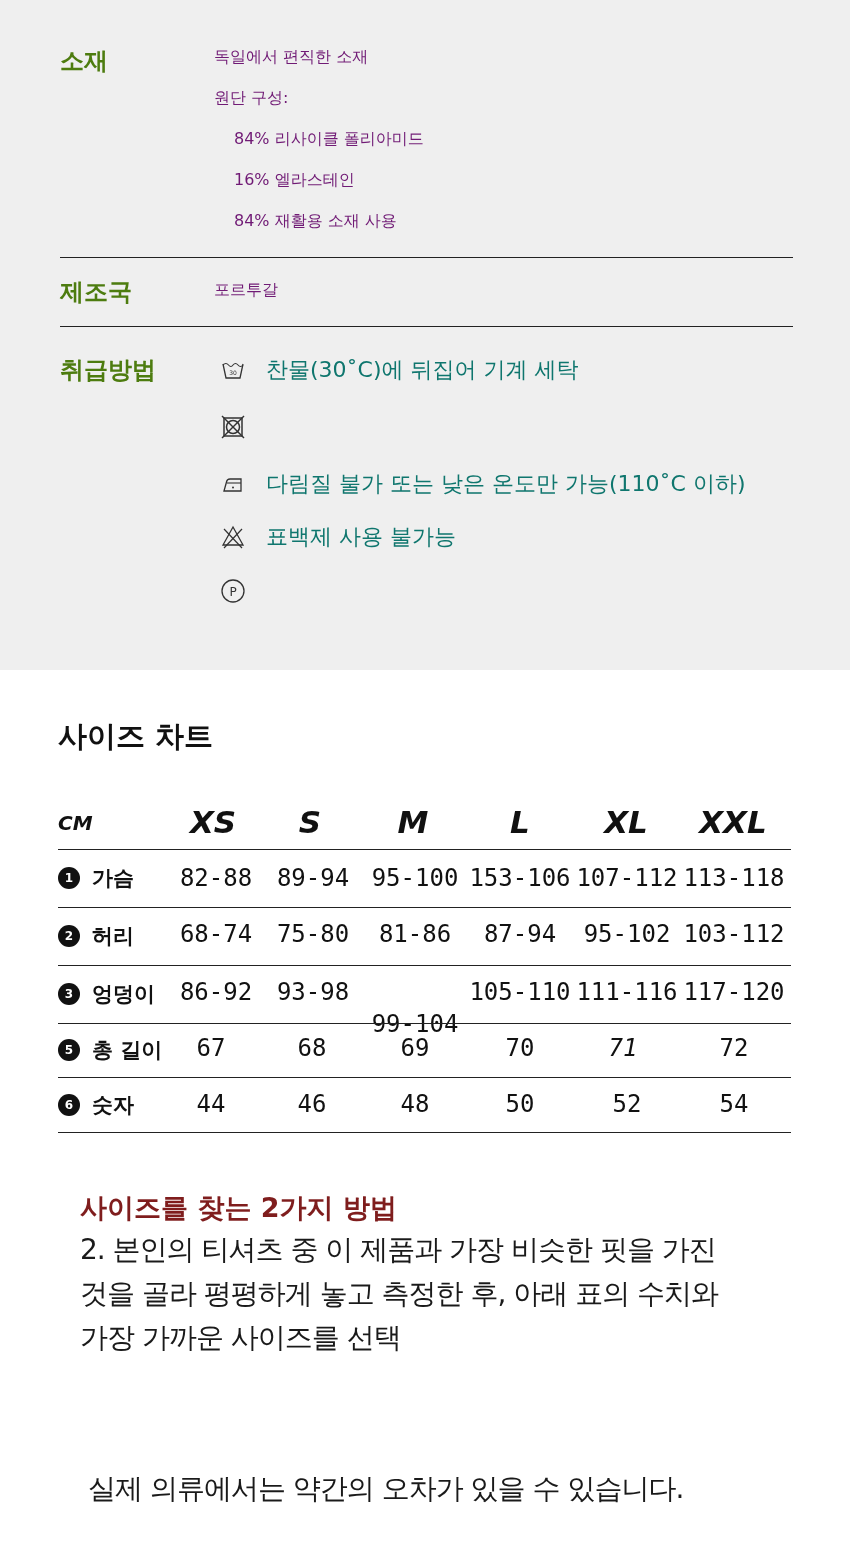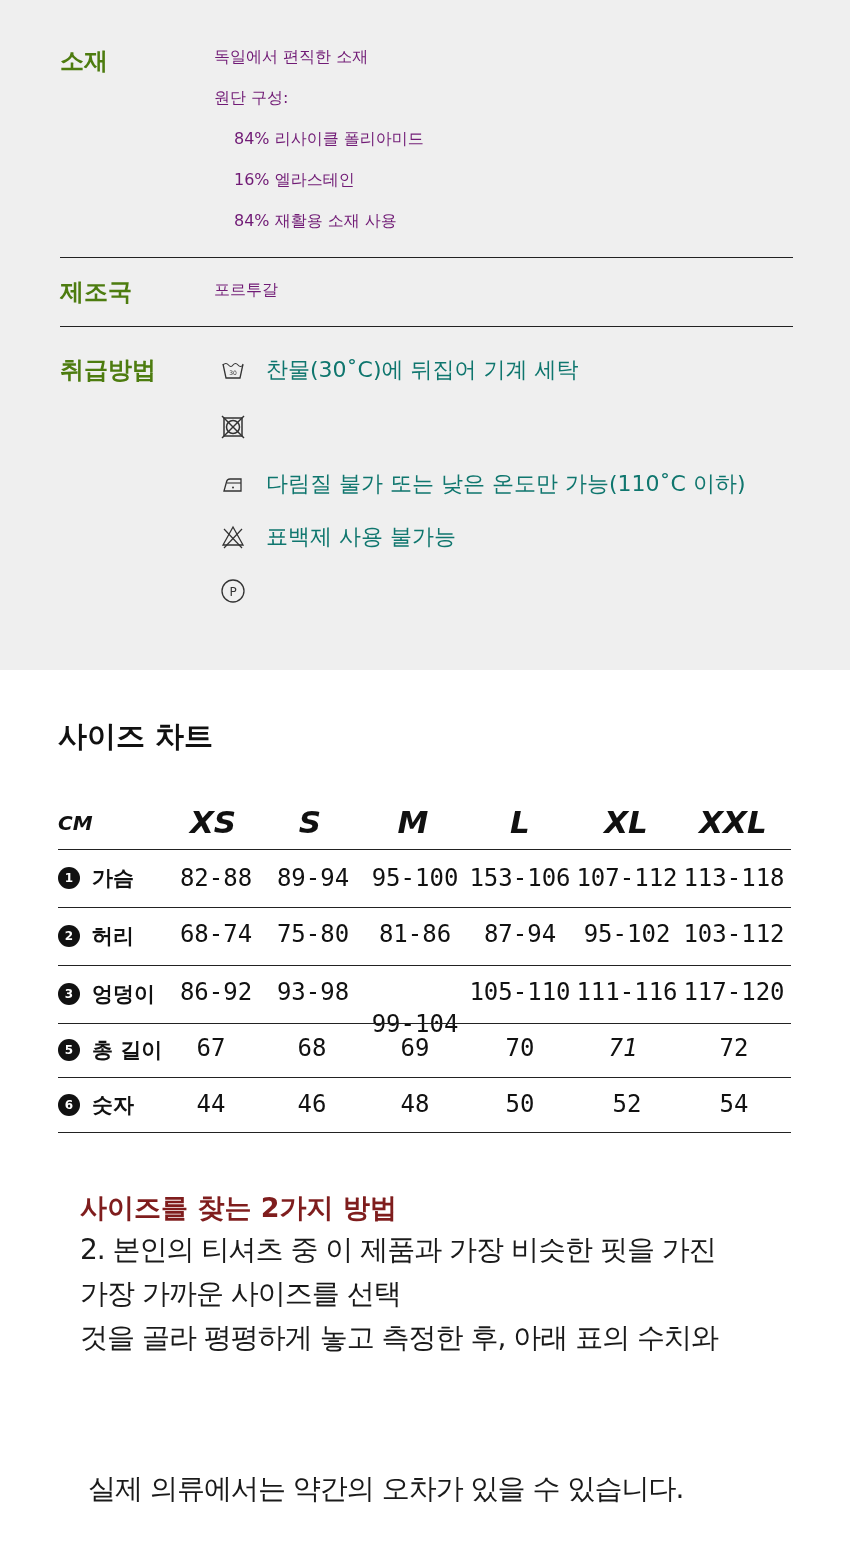--- a/index.html
+++ b/index.html
@@ -195,16 +195,16 @@
     <span class="cell val" style="left:407px; width:110px; top:12px;">50</span>
     <span class="cell val" style="left:514px; width:110px; top:12px;">52</span>
     <span class="cell val" style="left:621px; width:110px; top:12px;">54</span>
   </div>
   <div class="tbl-line" style="top:336px;"></div>
 </div>
 
 <div class="guide">
   <div class="guide-title">사이즈를 찾는 2가지 방법</div>
   <div class="guide-line">2. 본인의 티셔츠 중 이 제품과 가장 비슷한 핏을 가진</div>
+  <div class="guide-line">것을 골라 평평하게 놓고 측정한 후, 아래 표의 수치와</div>
   <div class="guide-line">가장 가까운 사이즈를 선택</div>
-  <div class="guide-line">것을 골라 평평하게 놓고 측정한 후, 아래 표의 수치와</div>
 </div>
 <div class="note">실제 의류에서는 약간의 오차가 있을 수 있습니다.</div>
 
 </body></html>

